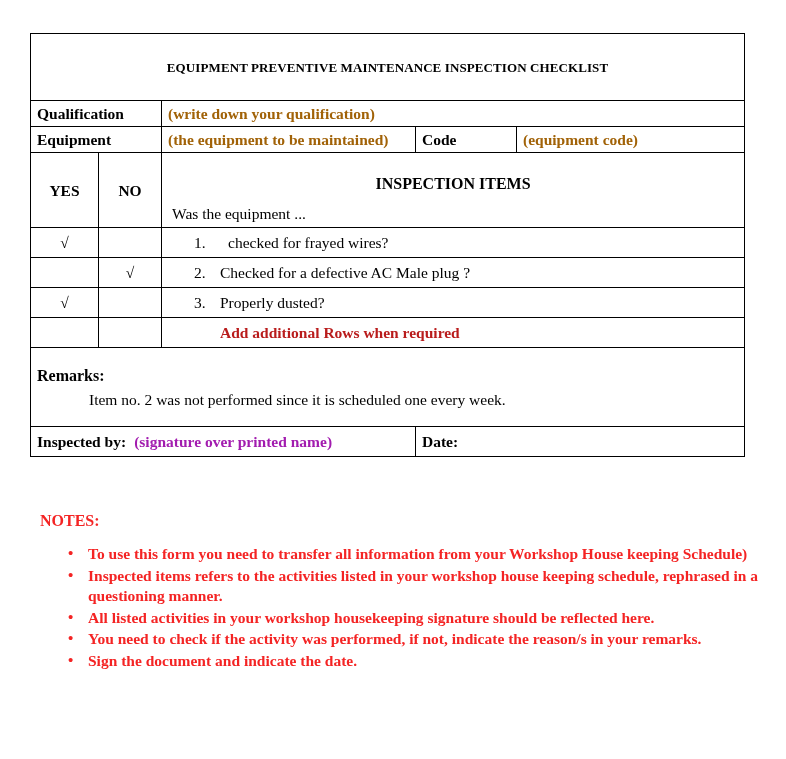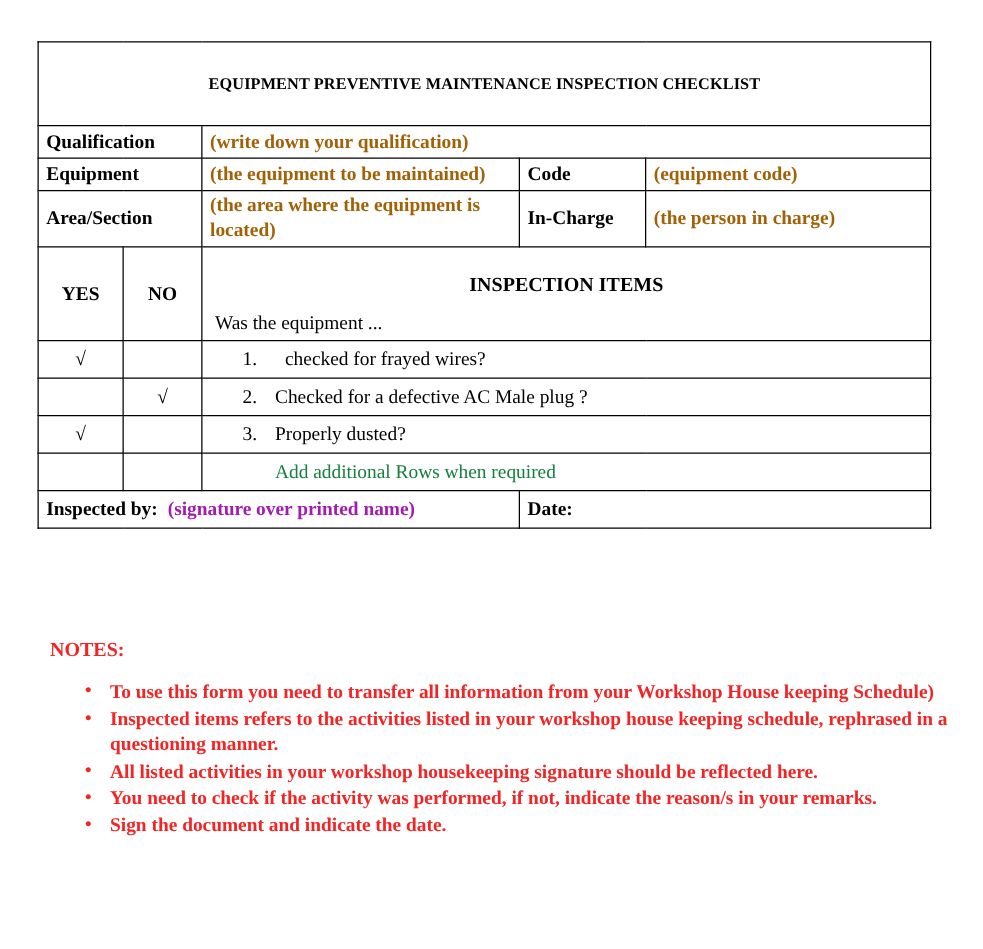--- a/index.html
+++ b/index.html
@@ -107,22 +107,22 @@
     padding-left: 32px !important;
     font-size: 15.5px;
   }
   .item-num {
     display: inline-block;
     min-width: 26px;
   }
   .item-num.wide { min-width: 34px; }
   .addrow {
     padding-left: 58px !important;
-    color: #15803d;
-    font-weight: normal;
+    color: #b91c1c;
+    font-weight: bold;
     font-size: 15.5px;
   }
 
   
   .remarks-cell {
     height: 72px;
     vertical-align: top;
     padding-top: 4px !important;
     padding-left: 6px !important;
   }
@@ -205,26 +205,20 @@
         <td class="red" colspan="3">(write down your qualification)</td>
       </tr>
 
       <tr class="row-equip">
         <td class="lbl" colspan="2">Equipment</td>
         <td class="red">(the equipment to be maintained)</td>
         <td class="lbl cell-code">Code</td>
         <td class="red cell-codeval">(equipment code)</td>
       </tr>
 
-      <tr class="row-area">
-        <td class="lbl" colspan="2">Area/Section</td>
-        <td class="red">(the area where the equipment is located)</td>
-        <td class="lbl cell-incharge">In-Charge</td>
-        <td class="red">(the person in charge)</td>
-      </tr>
 
       <tr>
         <td class="yesno-head insp-head">YES</td>
         <td class="yesno-head insp-head">NO</td>
         <td class="insp-head" colspan="3">
           <span class="insp-title">INSPECTION ITEMS</span>
           <span class="insp-sub">Was the equipment ...</span>
         </td>
       </tr>
 
@@ -251,20 +245,26 @@
           <span class="item-num">3.</span><span>Properly dusted?</span>
         </td>
       </tr>
 
       <tr class="item-row">
         <td class="chk"></td>
         <td class="chk"></td>
         <td class="addrow" colspan="3">Add additional Rows when required</td>
       </tr>
 
+      <tr>
+        <td class="remarks-cell" colspan="5">
+          <span class="remarks-label">Remarks:</span>
+          <span class="remarks-text">Item no. 2 was not performed since it is scheduled one every week.</span>
+        </td>
+      </tr>
 
       <tr class="sig-row">
         <td class="sig-cell" colspan="3">
           <span class="sig-label">Inspected by:</span><span class="sig-value">(signature over printed name)</span>
         </td>
         <td class="date-cell" colspan="2">Date:</td>
       </tr>
 
     </tbody>
   </table>

